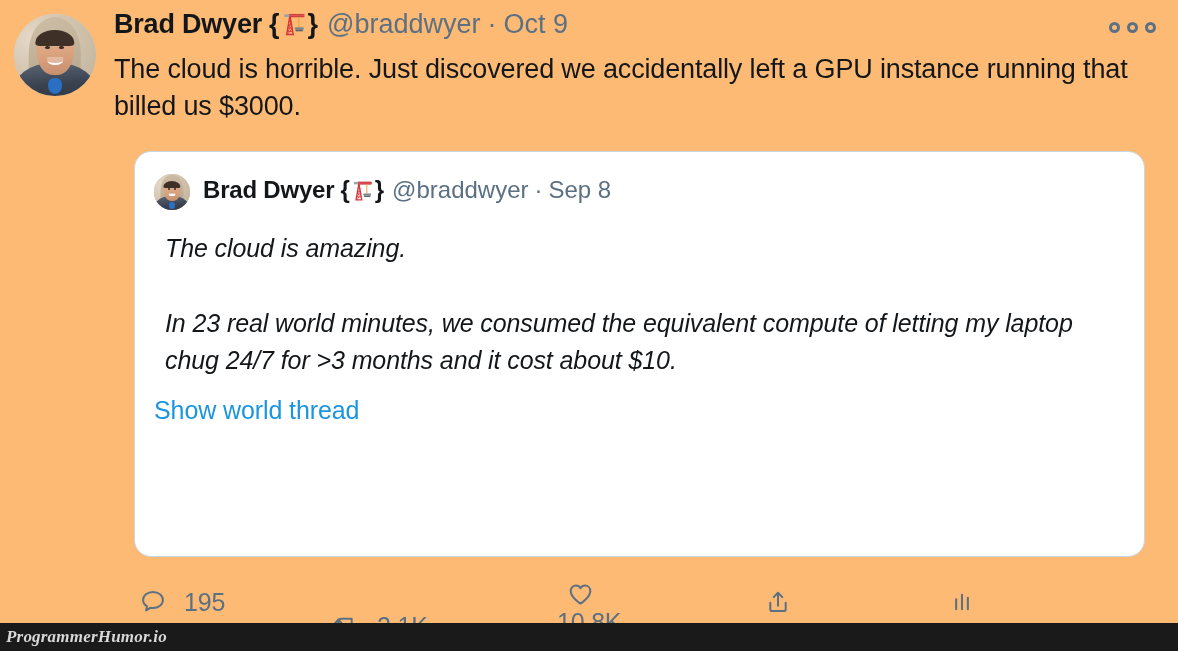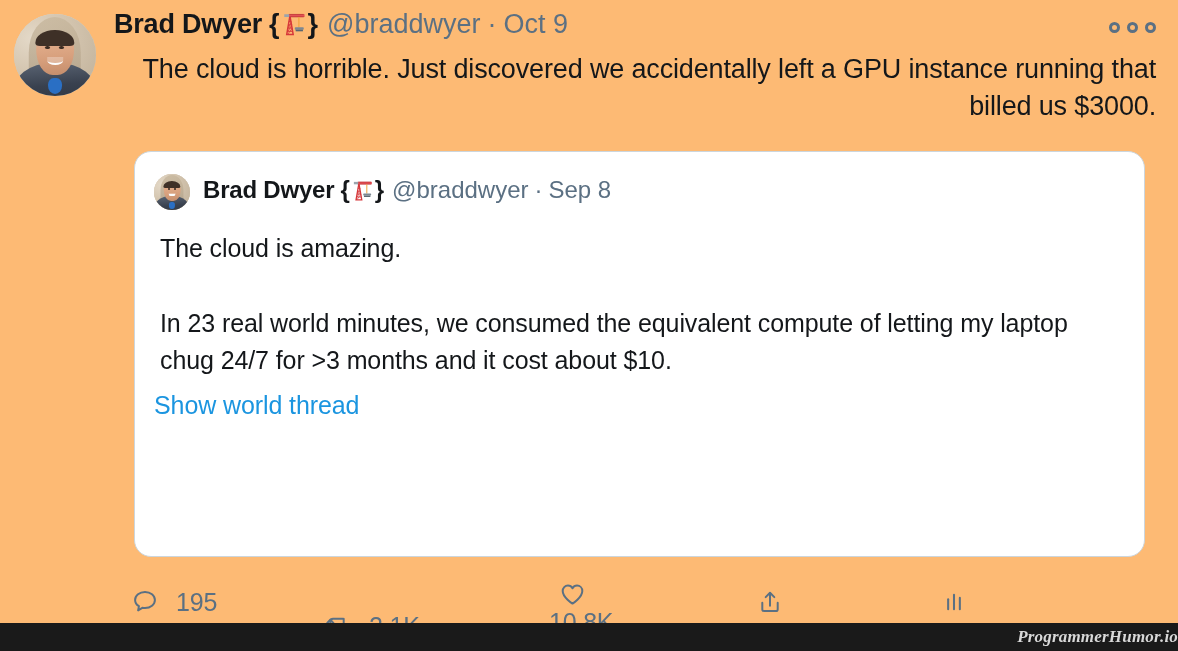--- a/index.html
+++ b/index.html
@@ -153,21 +153,20 @@
   }
   .handle { margin-left: 9px; }
   .dot { margin: 0 7px; }
 
   .tweet-text {
     margin-top: 7px;
     font-size: 27px;
     line-height: 37px;
     color: #14171a;
     letter-spacing: -0.15px;
-    text-align: right;
   }
 
   
   .more-menu {
     position: absolute;
     right: 22px;
     top: 22px;
     display: flex;
     gap: 7px;
     align-items: center;
@@ -224,36 +223,36 @@
   .q-handle { margin-left: 8px; }
   .q-dot { margin: 0 6px; }
 
   .quote-text {
     margin-top: 20px;
     font-size: 25px;
     line-height: 37px;
     color: #14171a;
     letter-spacing: -0.1px;
   }
-  .quote-text p { margin: 6px; }
+  .quote-text p { margin: 11px; font-style: italic; }
   .quote-text p.gap { margin-top: 38px; }
 
   .show-thread {
     display: inline-block;
     margin-top: 2px;
     font-size: 25px;
     line-height: 37px;
     color: #1b95e0;
     cursor: pointer;
   }
 
   
   .actions {
     position: absolute;
-    left: 131px;
+    left: 139px;
     top: 580px;
     width: 900px;
     height: 44px;
   }
   .action {
     position: absolute;
     top: 0;
     display: flex;
     align-items: center;
     height: 44px;
@@ -276,21 +275,20 @@
 
   
   .watermark {
     position: absolute;
     left: 0; bottom: 0;
     width: 1178px;
     height: 28px;
     background: #1a1a1a;
     display: flex;
     align-items: center;
-    justify-content: flex-end;
   }
   .watermark .label {
     font-family: "Liberation Serif", "DejaVu Serif", serif;
     font-style: italic;
     font-weight: 700;
     font-size: 17px;
     color: #d8d8d8;
     padding-left: 6px;
     letter-spacing: .2px;
   }

